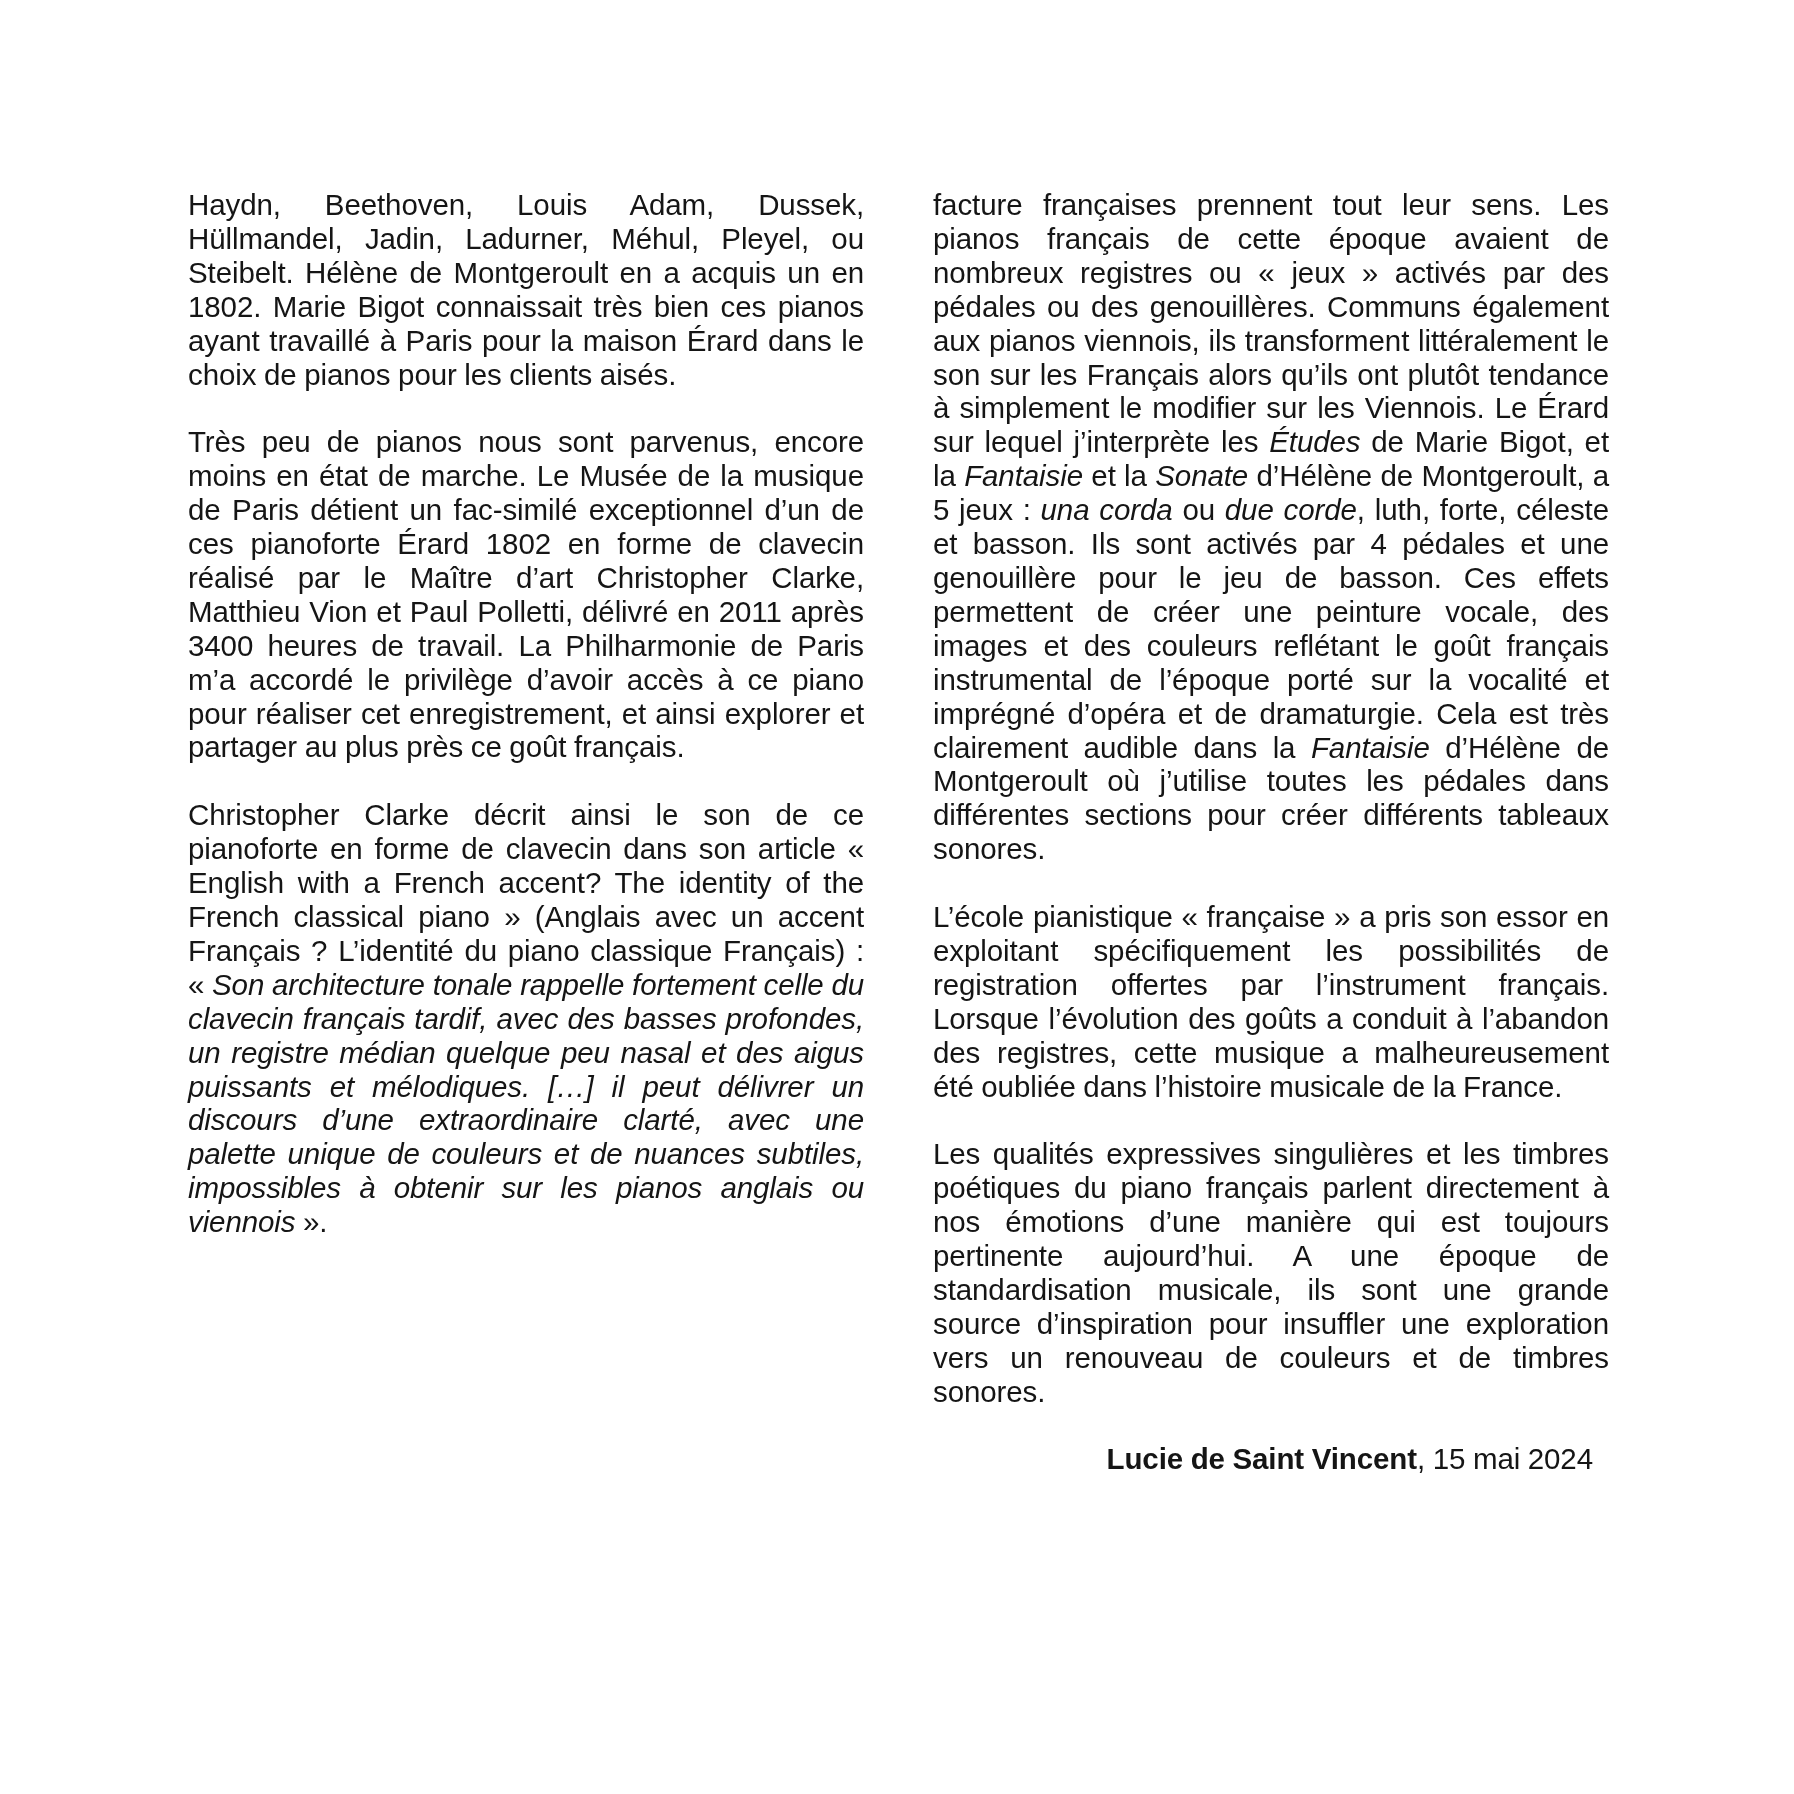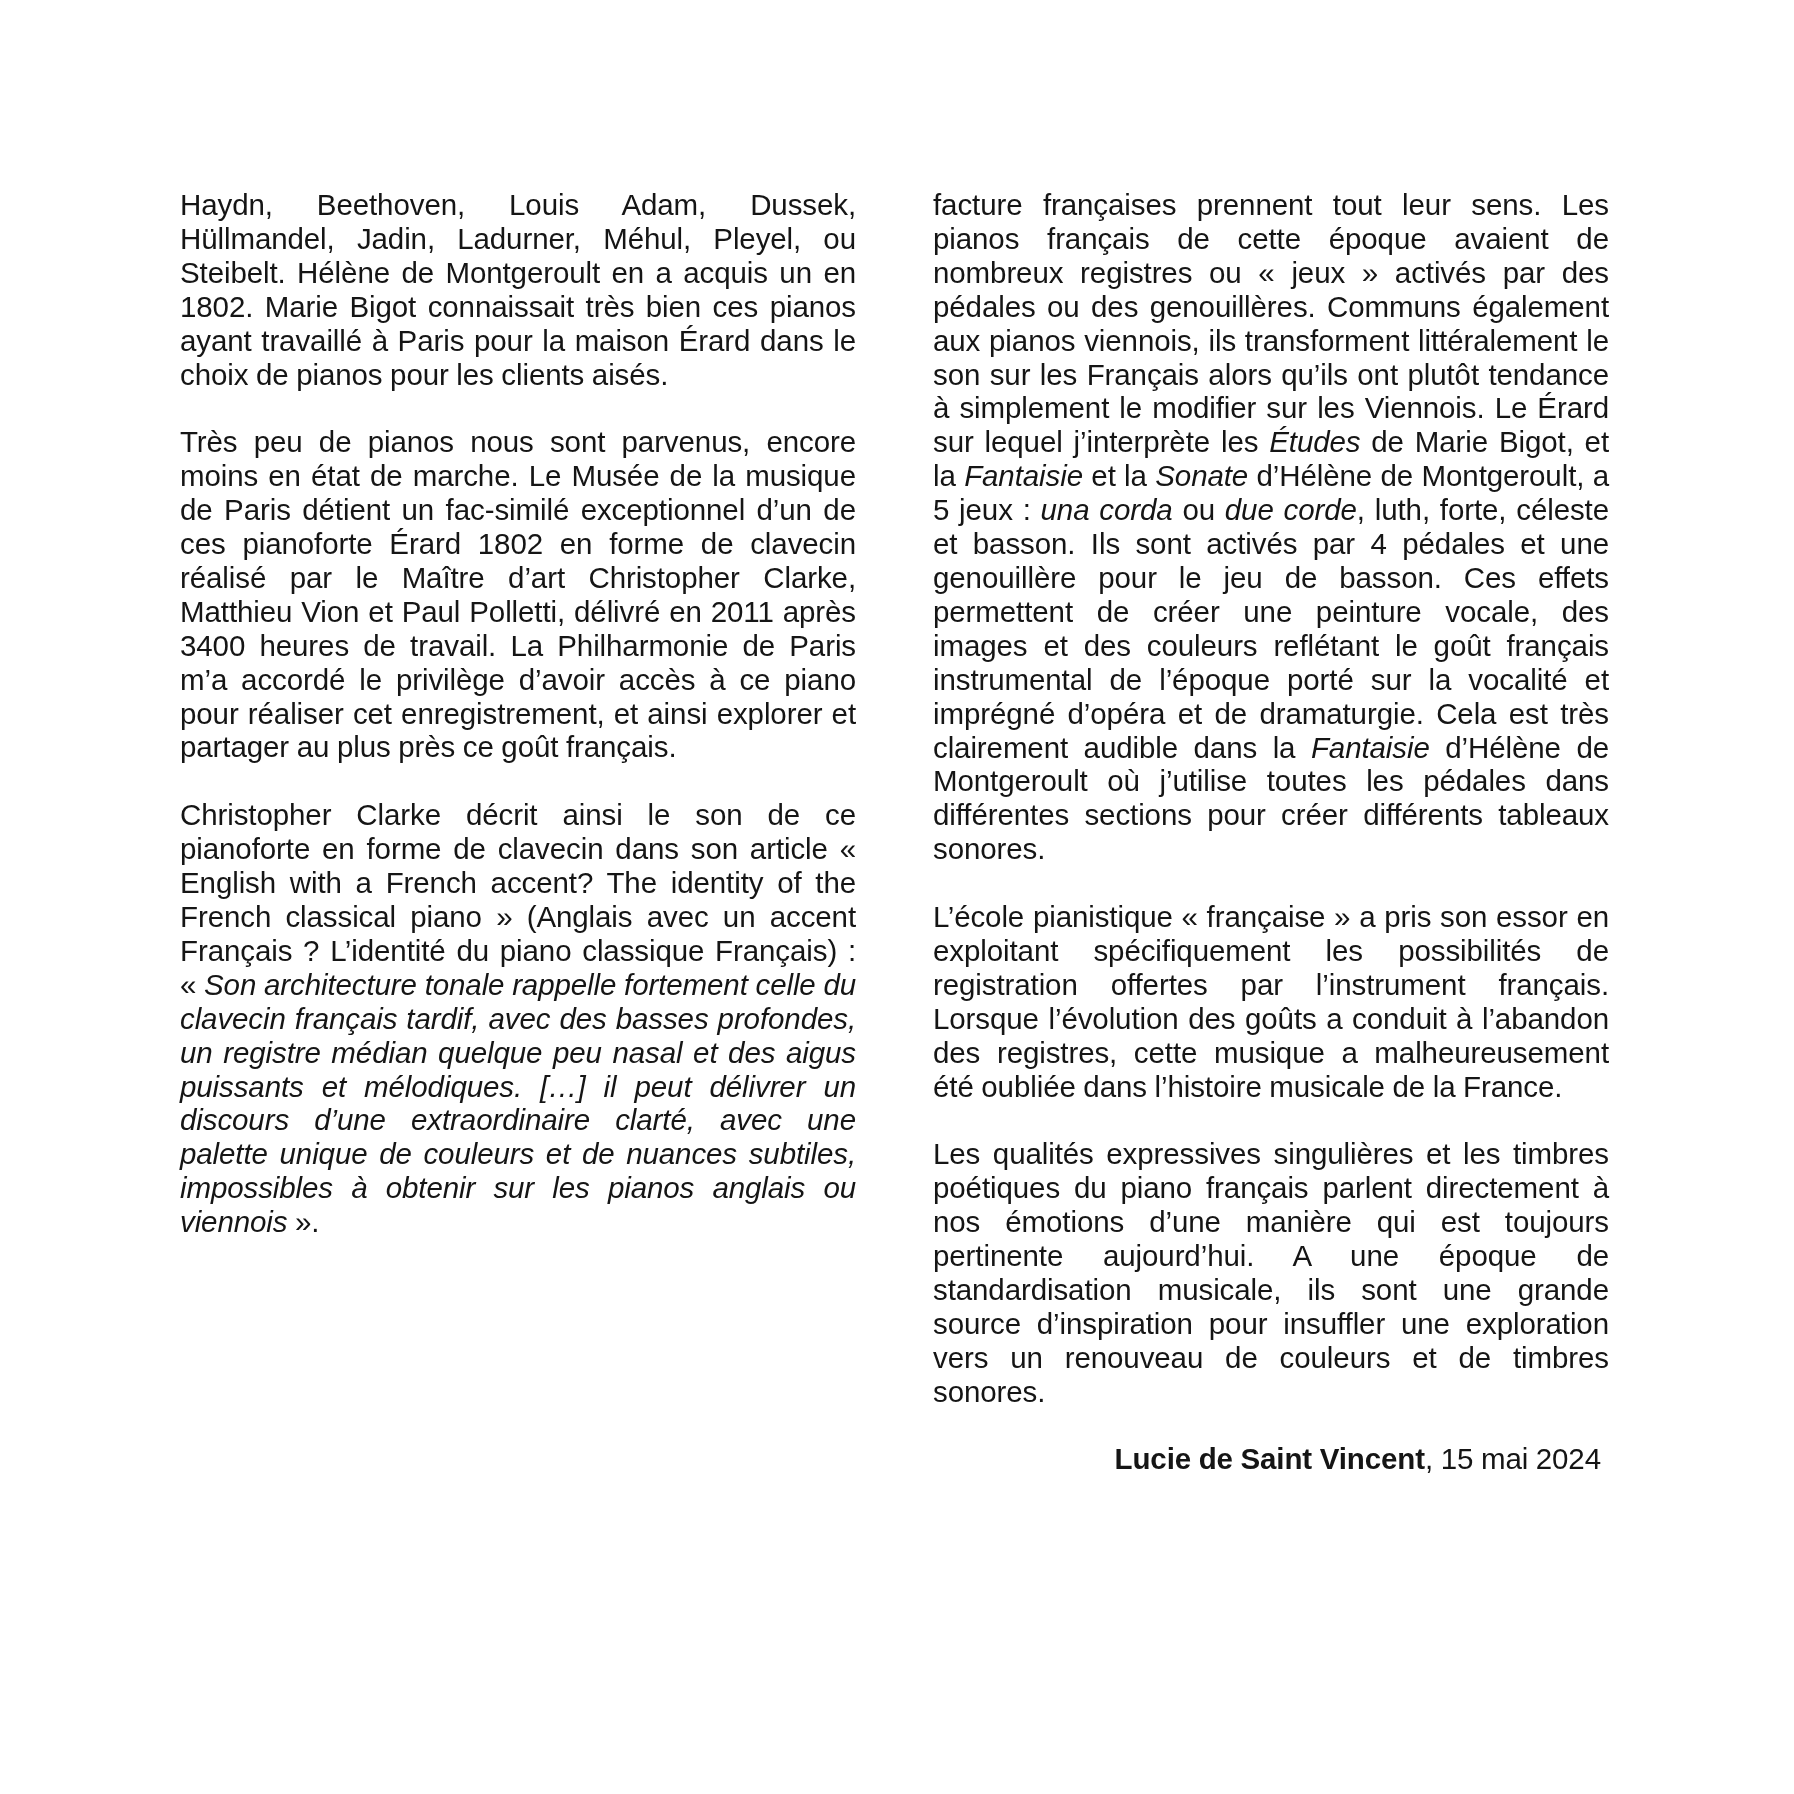--- a/index.html
+++ b/index.html
@@ -24,31 +24,31 @@
       position: absolute;
       top: 188px;
       width: 676px;
       font-size: 29.5px;
       line-height: 33.9px;
       text-align: justify;
       text-align-last: left;
       letter-spacing: -0.1px;
       word-spacing: -0.5px;
     }
-    .col-left { left: 180px; }
+    .col-left { left: 188px; }
     .col-right { left: 933px; }
     .para {
       margin: 0 0 33.9px 0;
       hyphens: none;
     }
     .para:last-child { margin-bottom: 0; }
     .para.continues { text-align-last: justify; }
     em { font-style: italic; margin-top: 48px; }
     .signature {
-      margin: 8px;
+      margin: 16px;
       text-align: right;
       text-align-last: right;
     }
     .sig-name { font-weight: bold; }
   </style>
 </head>
 <body>
 
 <div class="page">
   <div class="column col-left">

